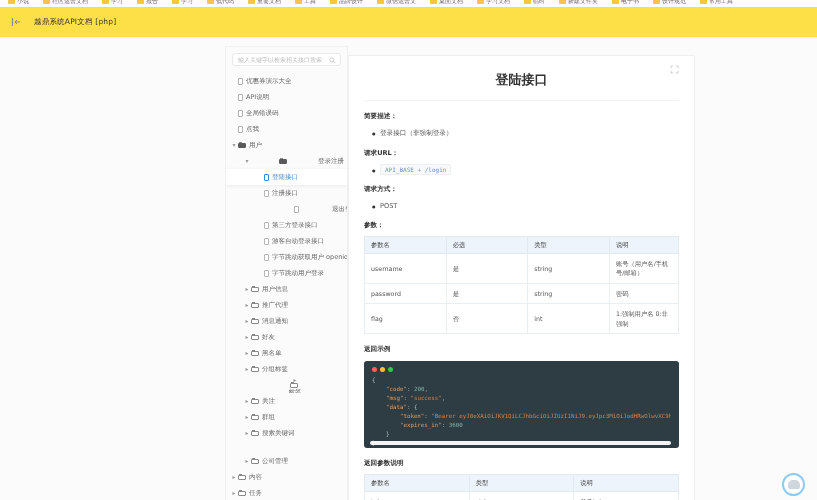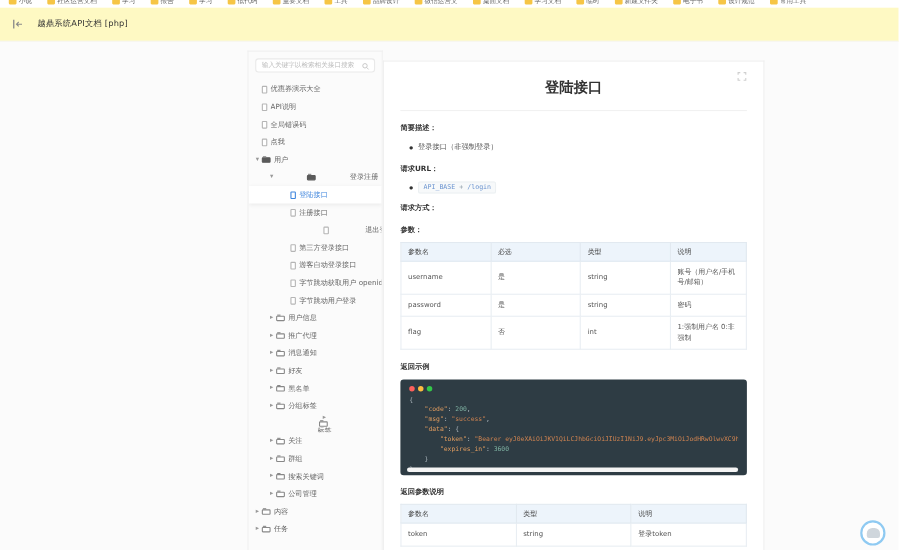--- a/index.html
+++ b/index.html
@@ -8,21 +8,21 @@
 
   
   .bookmarks { height:7px; display:flex; align-items:flex-end; gap:14px; padding:0 6px 1px 8px;
     overflow:hidden; white-space:nowrap; background:#fff; }
   .bm { display:inline-flex; align-items:center; gap:2px; font-size:6px; color:#666; flex:none; }
   .bm-ico { width:7px; height:5px; background:#f6c545; border-radius:1px; position:relative; flex:none; }
   .bm-ico::before { content:''; position:absolute; top:-1px; left:0; width:3px; height:1px; background:#eab73a; }
 
   
   .page-header { height:31px; display:flex; align-items:center; padding-left:11px; gap:13px;
-    background:#fef9c3; border-bottom:1px solid #f5f5f5; }
+    background:#fde047; border-bottom:1px solid #f5f5f5; }
   .collapse-ico { width:10px; height:10px; flex:none; cursor:pointer; }
   .doc-title { font-size:7.5px; color:#333; letter-spacing:.2px; }
 
   
   .workspace { position:relative; height:462px; background:#fbfbfb; }
 
   
   .sidebar { position:absolute; left:225px; top:8px; bottom:0; width:123px; background:#fbfbfb;
     border:1px solid #f0f0f0; border-bottom:none; padding-top:6px; overflow:hidden; }
   .search-box { margin:0 6px; height:13px; background:#fff; border:1px solid #e9e9e9; border-radius:3px;
@@ -283,21 +283,21 @@
         <div class="trow" style="padding-left: 17px;">
           <span class="caret">▸</span>
           <i class="fold"></i>
           <span class="tlabel">群组</span>
         </div>
         <div class="trow" style="padding-left: 17px;">
           <span class="caret">▸</span>
           <i class="fold"></i>
           <span class="tlabel">搜索关键词</span>
         </div>
-        <div class="trow" style="padding-left: 17px;">
+        <div class="trow" style="padding-left: 17px; margin-top: 12px;">
           <span class="caret">▸</span>
           <i class="fold"></i>
           <span class="tlabel">公司管理</span>
         </div>
         <div class="trow" style="padding-left: 4px;">
           <span class="caret">▸</span>
           <i class="fold"></i>
           <span class="tlabel">内容</span>
         </div>
         <div class="trow" style="padding-left: 4px;">
@@ -320,20 +320,23 @@
     <ul class="doc-ul">
         <li>登录接口（非强制登录）</li>
       </ul>
 
     <p class="sec-label">请求URL：</p>
     <ul class="doc-ul">
         <li><span class="chip"><span>API_BASE</span><span class="op"> + </span><span>/login</span></span></li>
       </ul>
 
     <p class="sec-label">请求方式：</p>
+    <ul class="doc-ul">
+        <li>POST</li>
+      </ul>
 
     <p class="sec-label">参数：</p>
     <table class="t1" id="paramsTable">
         <thead>
           <tr>
             <th>参数名</th>
             <th>必选</th>
             <th>类型</th>
             <th>说明</th>
           </tr>

